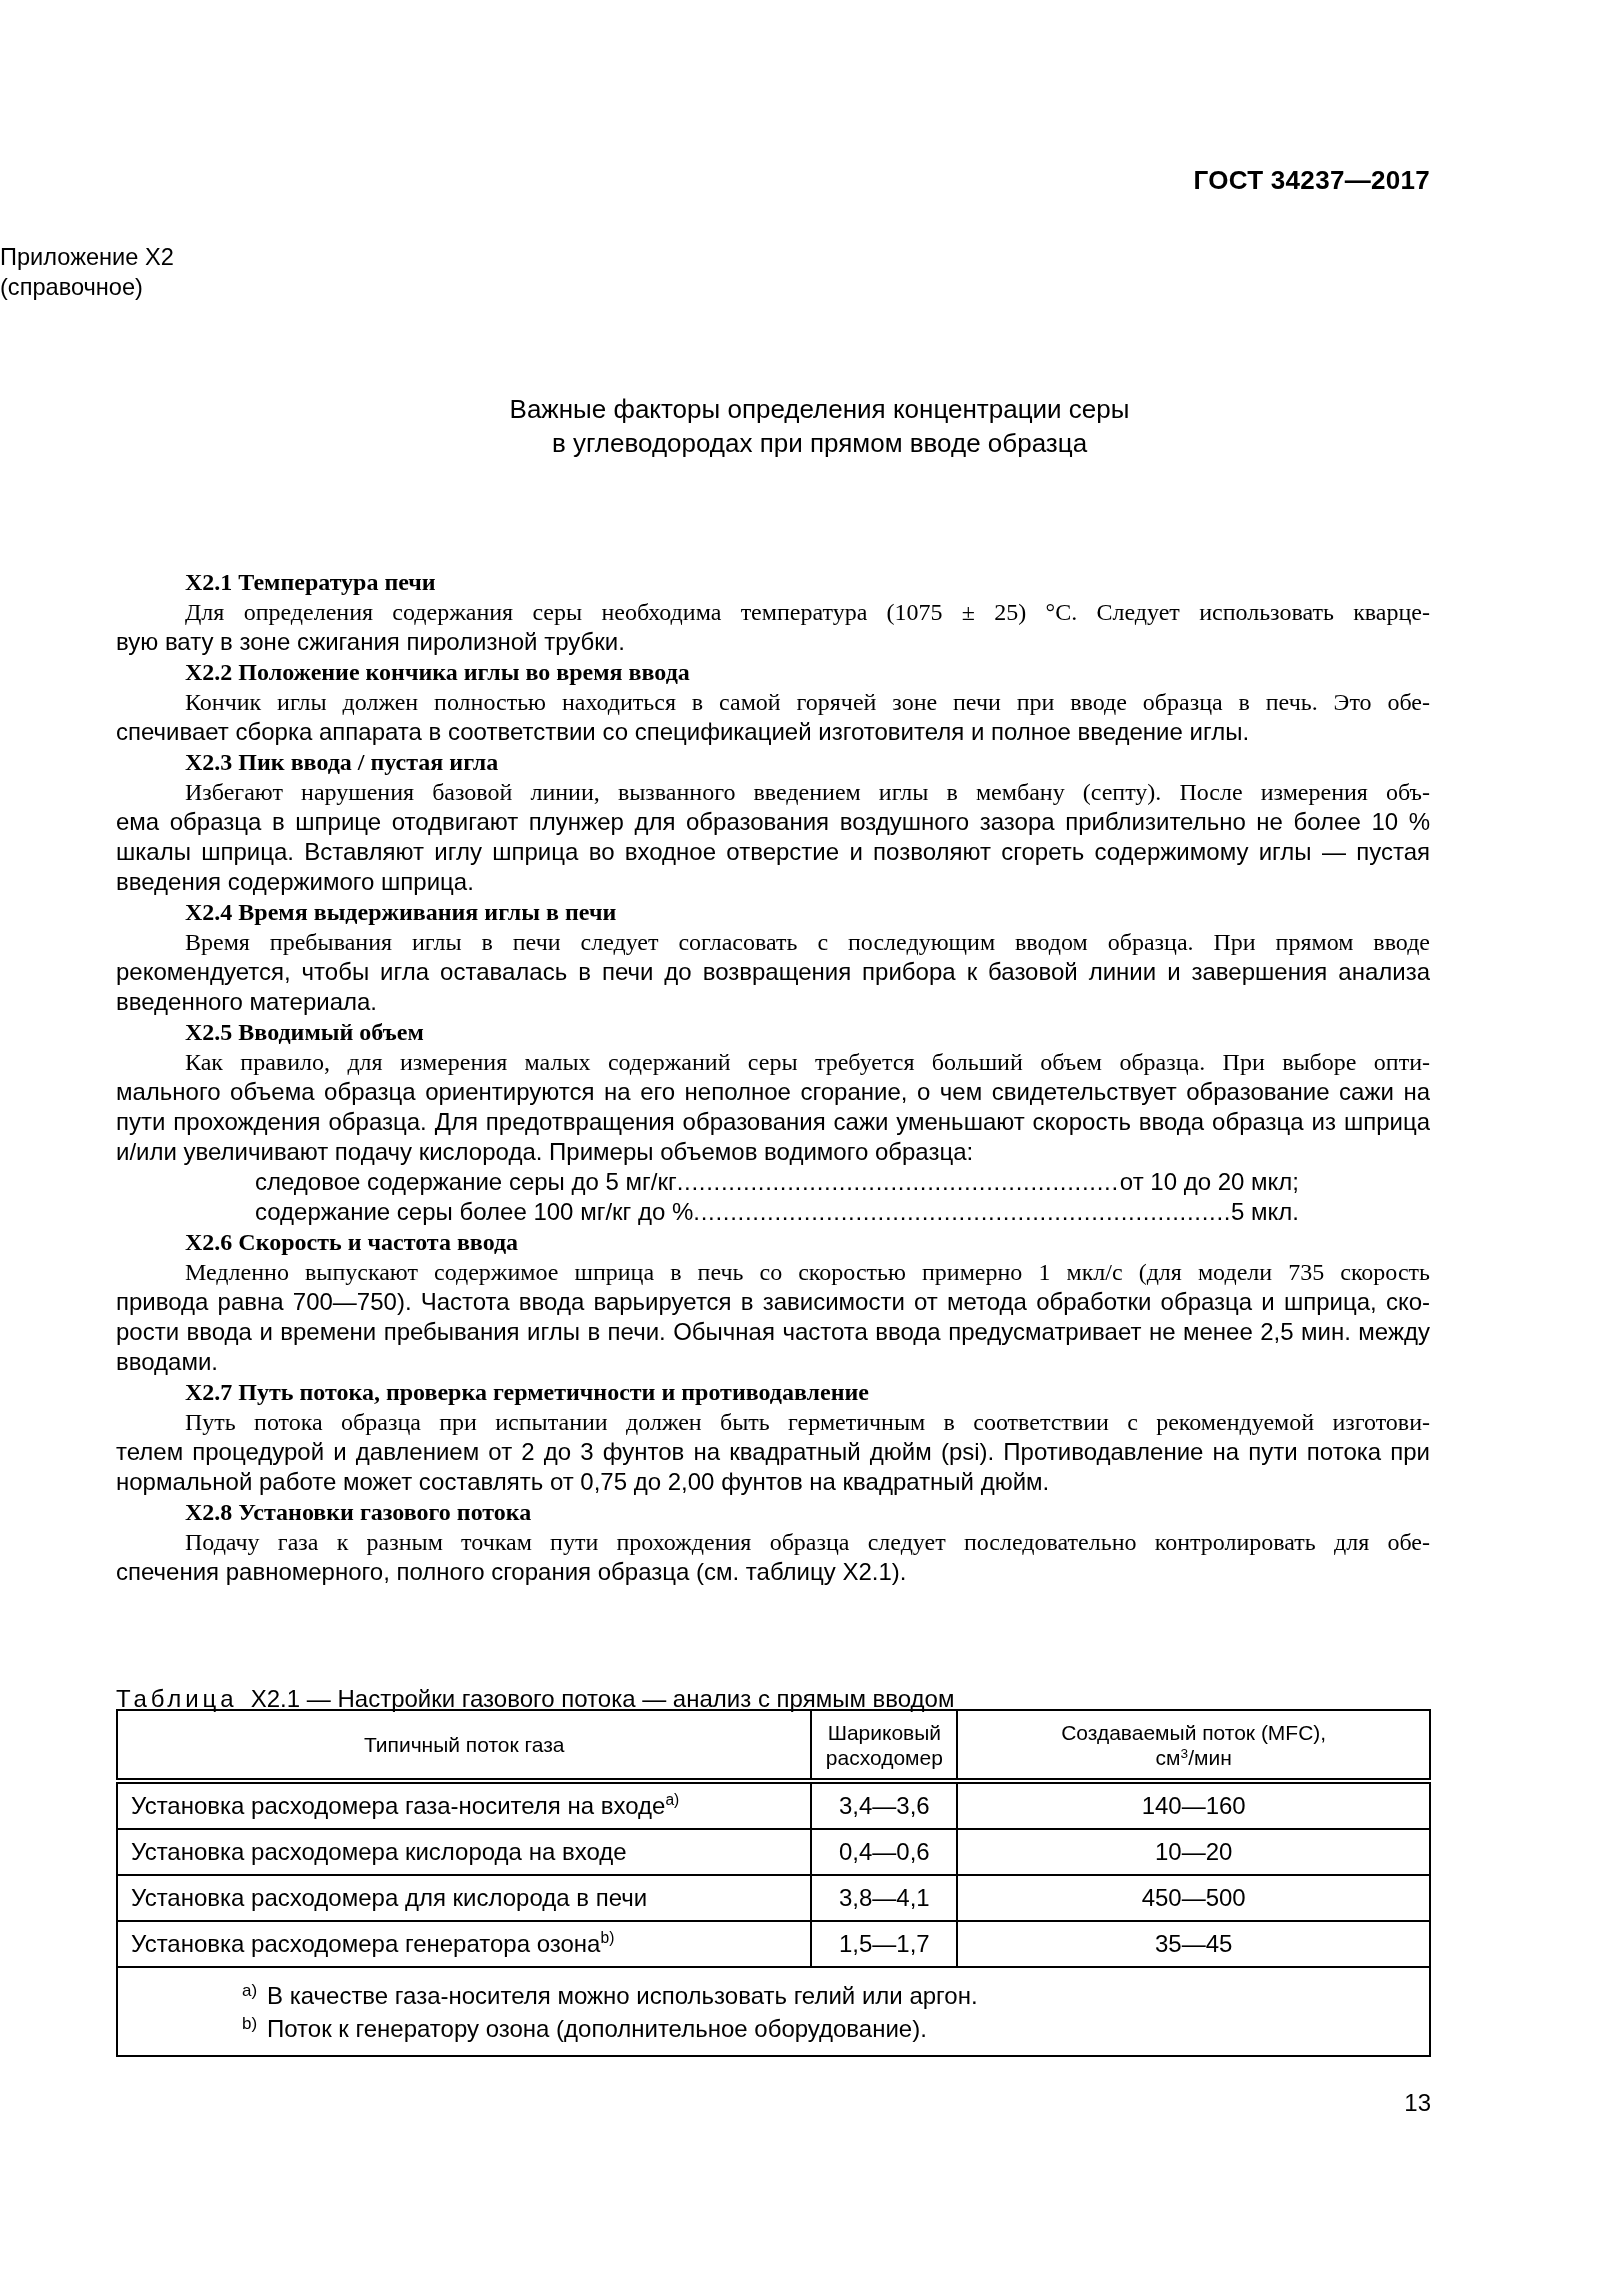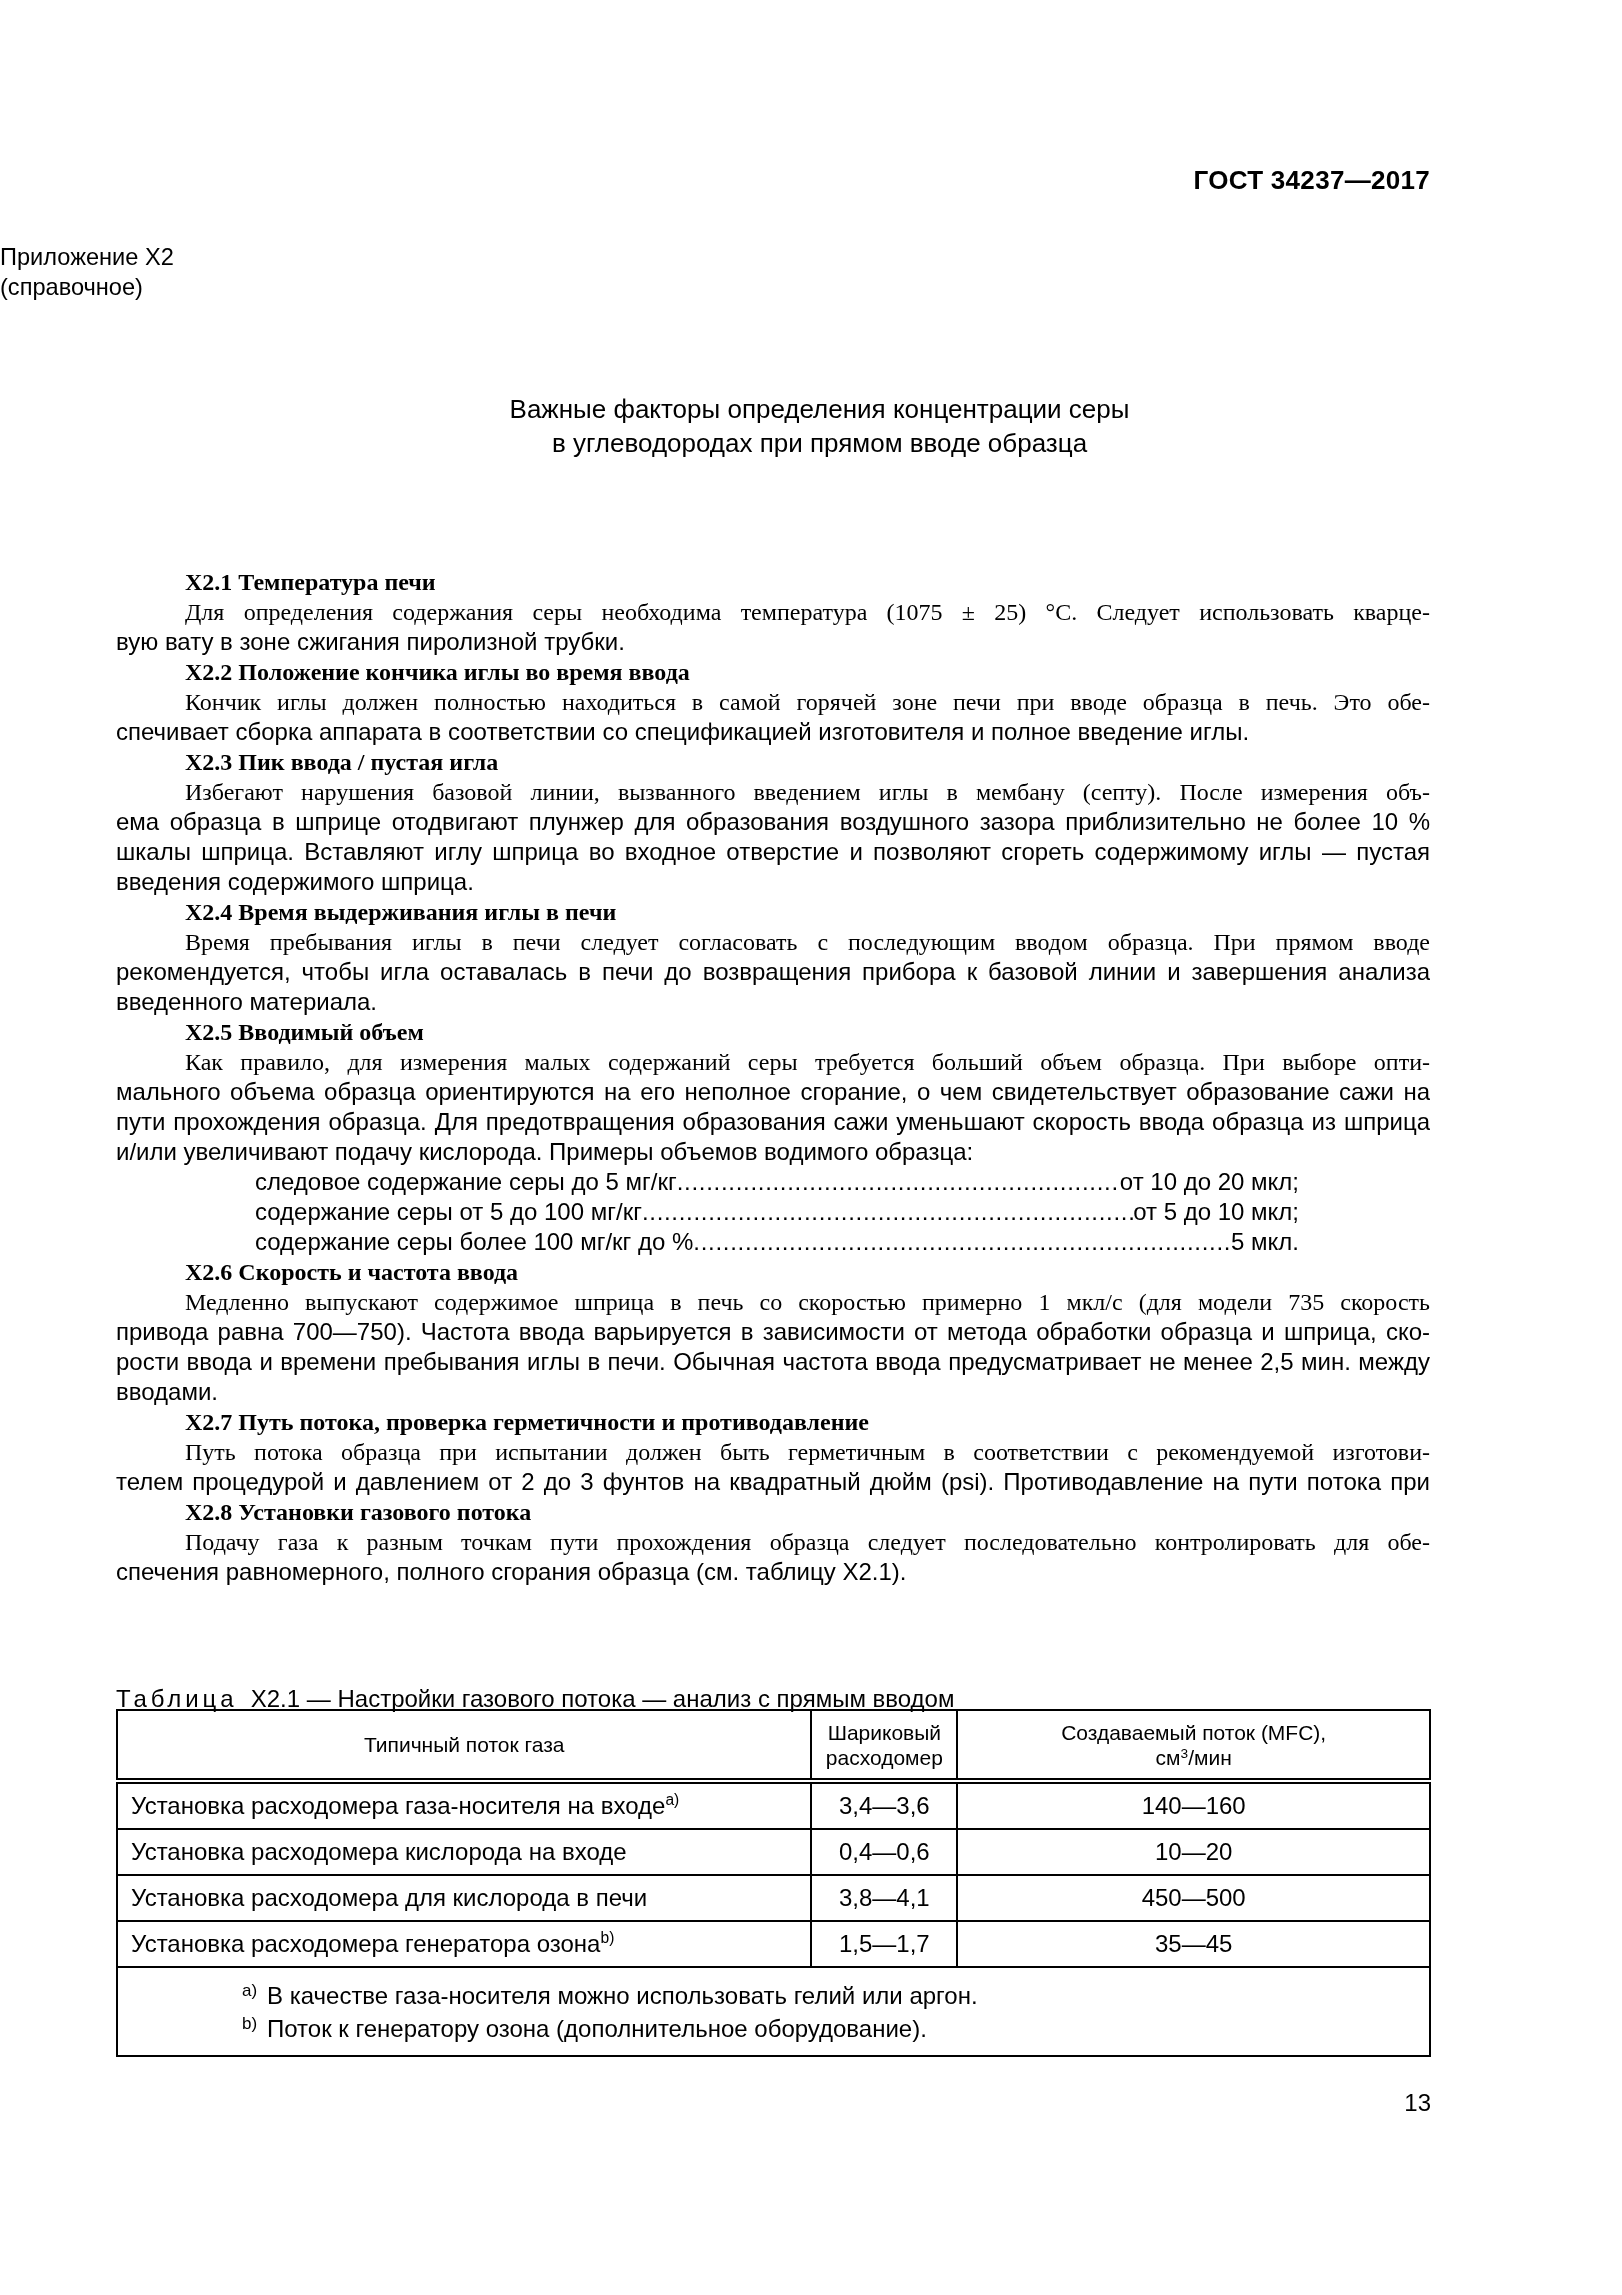--- a/index.html
+++ b/index.html
@@ -74,39 +74,35 @@
   <span class="ln j ind">Как правило, для измерения малых содержаний серы требуется больший объем образца. При выборе опти-</span>
   <span class="ln j">мального объема образца ориентируются на его неполное сгорание, о чем свидетельствует образование сажи на</span>
   <span class="ln j">пути прохождения образца. Для предотвращения образования сажи уменьшают скорость ввода образца из шприца</span>
   <span class="ln">и/или увеличивают подачу кислорода. Примеры объемов водимого образца:</span>
   <span class="ln ex">
     <span class="lbl">следовое содержание серы до 5 мг/кг</span>
     <span class="dots"></span>
     <span class="val">от 10 до 20 мкл;</span>
   </span>
   <span class="ln ex">
-    <span class="lbl">содержание серы от 5 до 100 мг/кг</span>
-    <span class="dots"></span>
-    <span class="val">от 5 до 10 мкл;</span>
-  </span>
-  <span class="ln ex">
     <span class="lbl">содержание серы более 100 мг/кг до %</span>
     <span class="dots"></span>
     <span class="val">5 мкл.</span>
   </span>
 
   <span class="ln ind h">X2.6 Скорость и частота ввода</span>
   <span class="ln j ind">Медленно выпускают содержимое шприца в печь со скоростью примерно 1 мкл/с (для модели 735 скорость</span>
   <span class="ln j">привода равна 700—750). Частота ввода варьируется в зависимости от метода обработки образца и шприца, ско-</span>
   <span class="ln j">рости ввода и времени пребывания иглы в печи. Обычная частота ввода предусматривает не менее 2,5 мин. между</span>
   <span class="ln">вводами.</span>
 
   <span class="ln ind h">X2.7 Путь потока, проверка герметичности и противодавление</span>
   <span class="ln j ind">Путь потока образца при испытании должен быть герметичным в соответствии с рекомендуемой изготови-</span>
   <span class="ln j">телем процедурой и давлением от 2 до 3 фунтов на квадратный дюйм (psi). Противодавление на пути потока при</span>
+  <span class="ln">нормальной работе может составлять от 0,75 до 2,00 фунтов на квадратный дюйм.</span>
 
   <span class="ln ind h">X2.8 Установки газового потока</span>
   <span class="ln j ind">Подачу газа к разным точкам пути прохождения образца следует последовательно контролировать для обе-</span>
   <span class="ln">спечения равномерного, полного сгорания образца (см. таблицу X2.1).</span>
 </div>
 
 <div id="tcap" class="abs">
   <span class="sp">Таблица</span>&nbsp;
   <span>X2.1 — Настройки газового потока — анализ с прямым вводом</span>
 </div>

